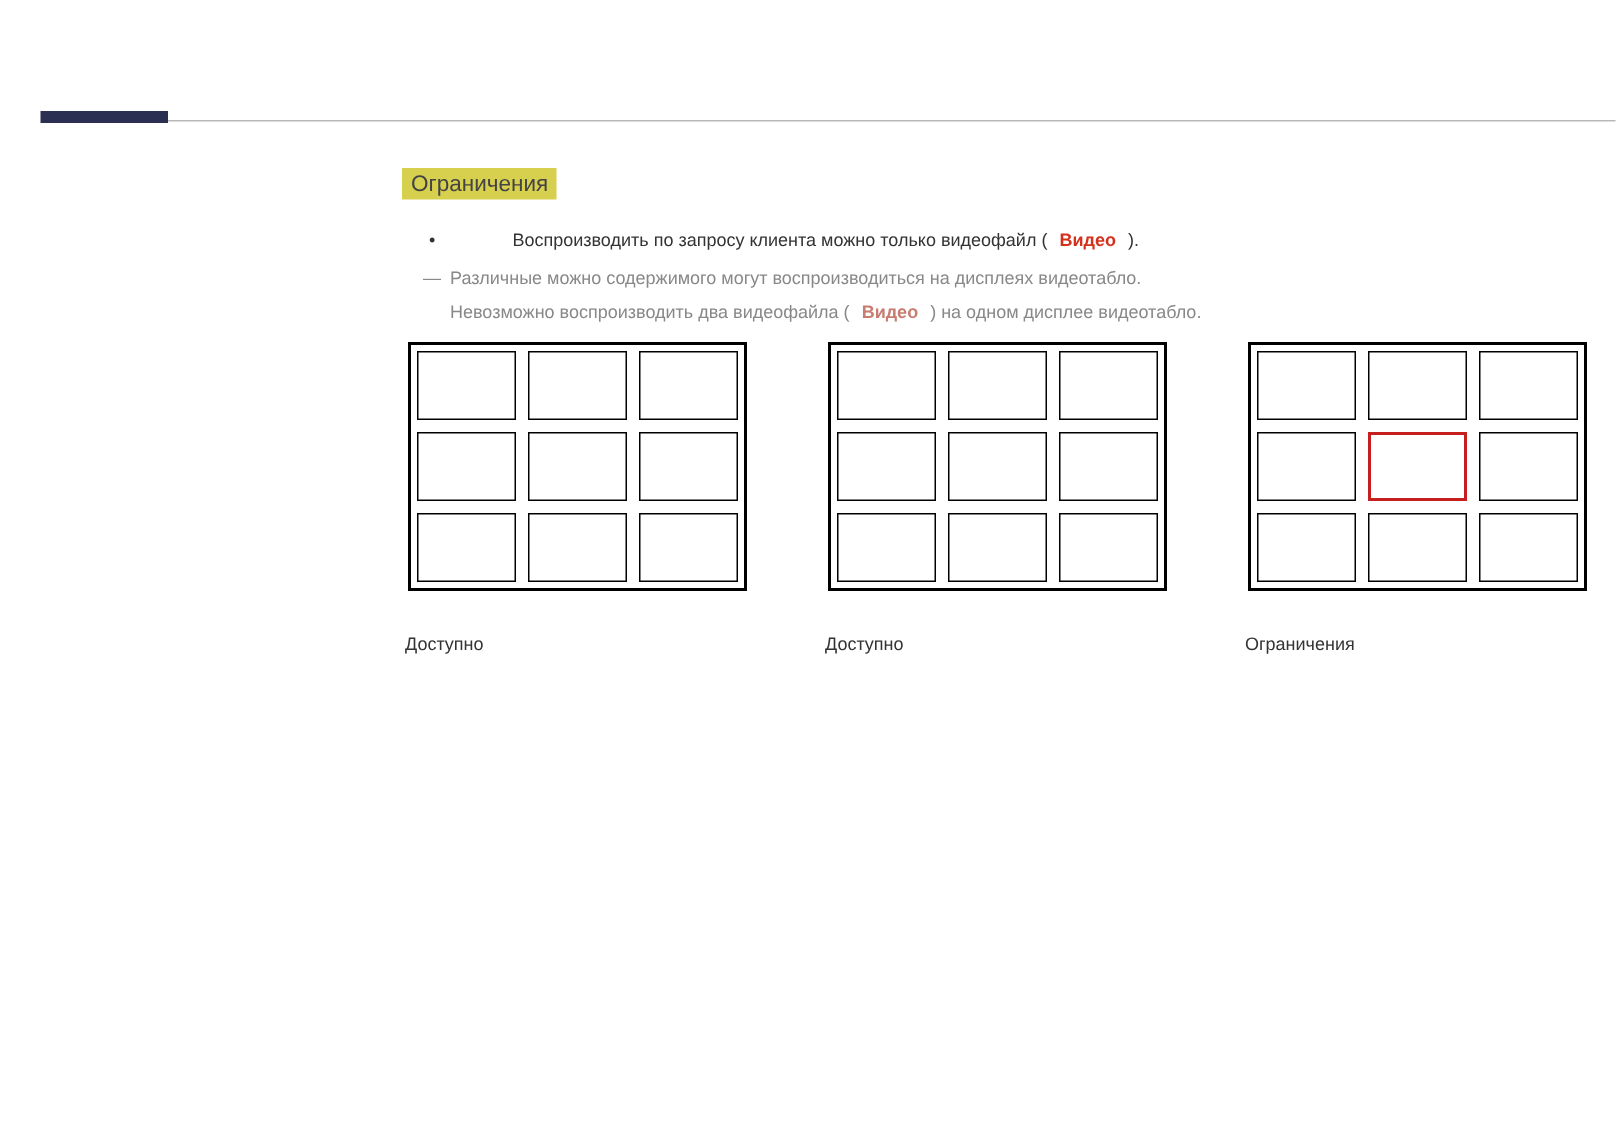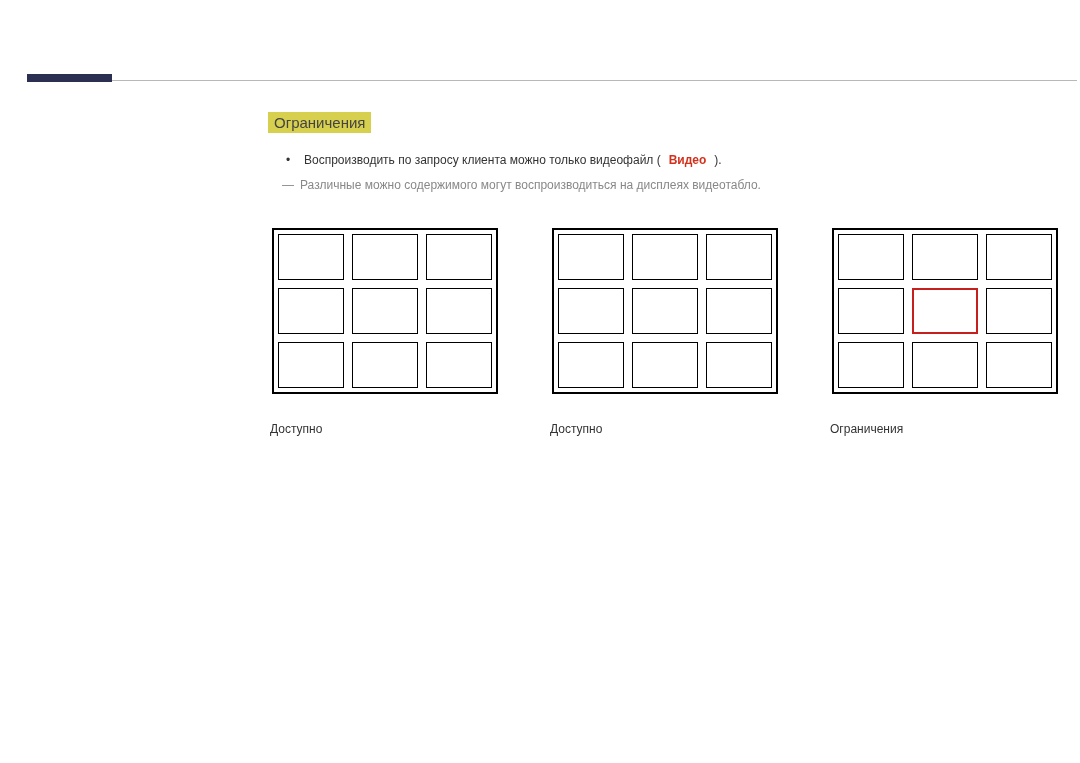--- a/index.html
+++ b/index.html
@@ -42,20 +42,21 @@
   }
   .bullet-block {
     padding-left: 28px;
     margin-bottom: 4px;
   }
   .bullet-line1 {
     position: relative;
     font-size: 12px;
     color: #333;
     line-height: 1.6;
+    text-align: center;
   }
   .bullet-line1::before {
     content: "•";
     position: absolute;
     left: -14px;
     top: 0;
     color: #333;
   }
   .note-block {
     padding-left: 28px;
@@ -125,20 +126,23 @@
 
   <div class="bullet-block">
     <div class="bullet-line1">
       <span>Воспроизводить по запросу клиента можно только видеофайл (</span><span class="red-bold">Видео</span><span>).</span>
     </div>
   </div>
 
   <div class="note-block">
     <div class="note-line">Различные можно содержимого могут воспроизводиться на дисплеях видеотабло.</div>
   </div>
+  <div class="note-line2">
+    <span>Невозможно воспроизводить два видеофайла (</span><span class="red-bold-gray">Видео</span><span>) на одном дисплее видеотабло.</span>
+  </div>
 </div>
 
 <div class="grids-row">
 
 <div class="grid-block">
       <div class="grid">
         <div class="cell"></div>
         <div class="cell"></div>
         <div class="cell"></div>
         <div class="cell"></div>

